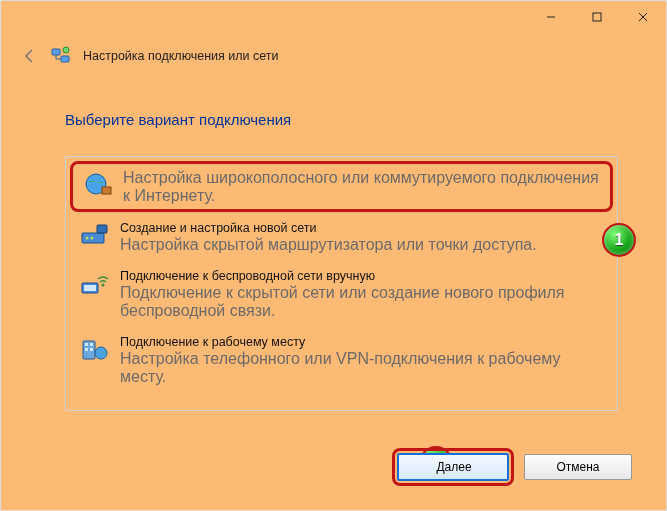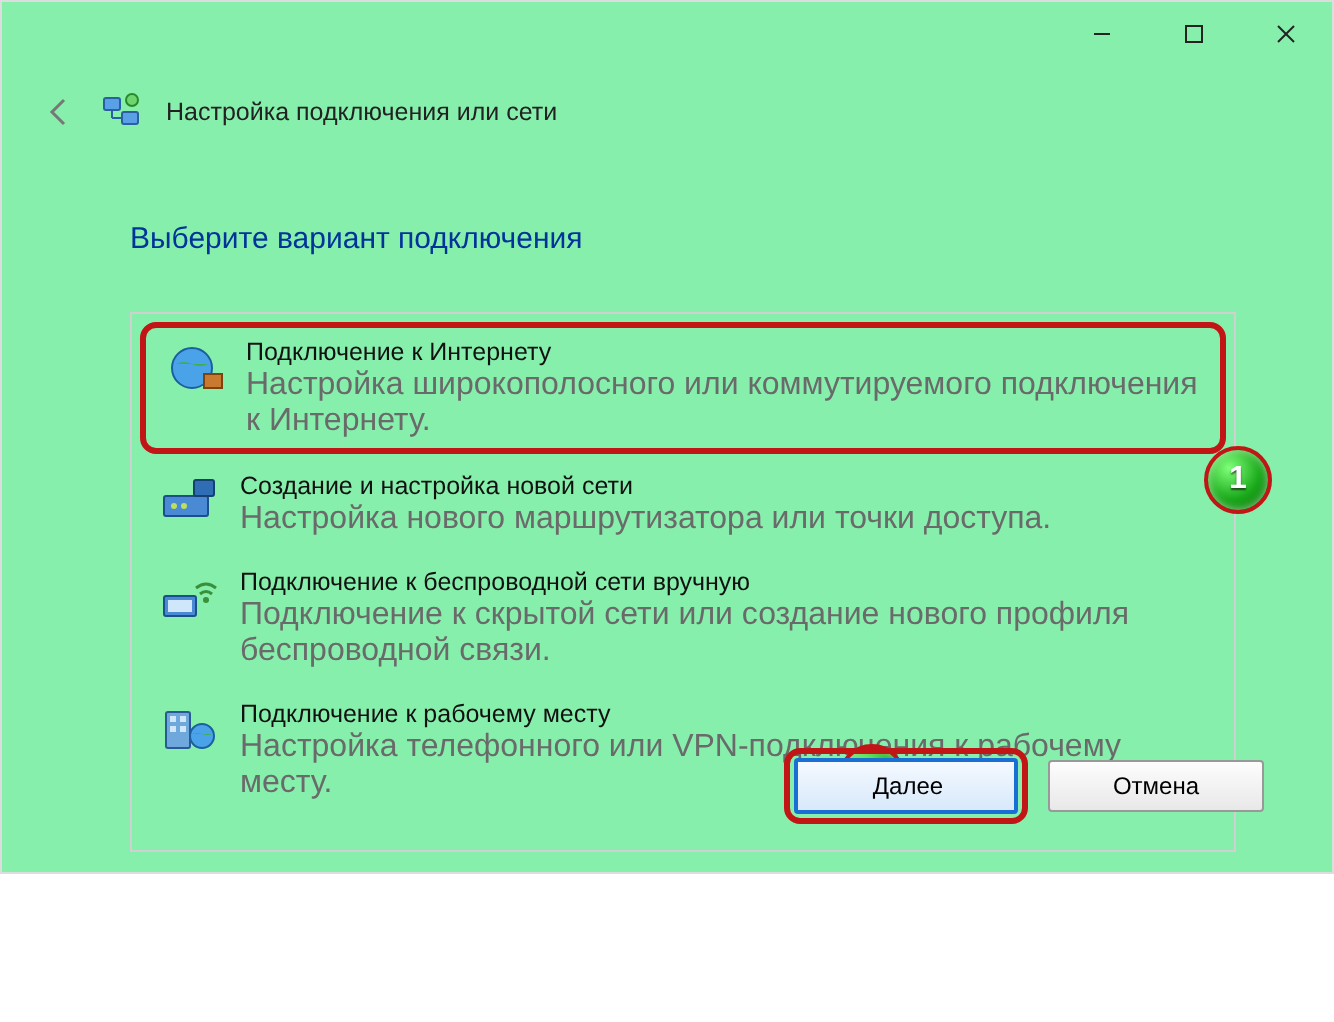--- a/index.html
+++ b/index.html
@@ -1,16 +1,16 @@
 <!DOCTYPE html>
 <html><head>
 <meta charset="utf-8">
 <style>
   html,body{margin:0;padding:0;background:#fff;font-family:"Segoe UI",Tahoma,sans-serif;font-size:12px;color:#000;}
-  .window{width:667px;height:437px;box-sizing:border-box;position:relative;border:1px solid #ddd;background:#86efac;}
+  .window{width:667px;height:511px;box-sizing:border-box;position:relative;border:1px solid #ddd;background:#fdba74;}
   
   .titlebar{height:32px;display:flex;justify-content:flex-end;align-items:center;}
   .winbtn{width:46px;height:32px;display:flex;align-items:center;justify-content:center;color:#222;}
   
   .header{height:34px;display:flex;align-items:center;padding:0 10px 0 20px;gap:12px;margin-top:6px;}
   .back-arrow{color:#777;display:flex;align-items:center;justify-content:center;width:18px;height:18px;}
   .wiz-icon{width:20px;height:20px;position:relative;}
   .wiz-title{font-size:12.5px;color:#222;}
   
   .main{padding:20px 48px 0 64px;}
@@ -88,37 +88,36 @@
 
       <div class="option highlight">
         <div class="opt-icon">
           <svg width="30" height="30">
             <circle cx="14" cy="15" r="10" fill="#4aa3e8" stroke="#1b5f9c"></circle>
             <path d="M6 13 q4 -2 8 0 q4 2 8 0" fill="#3fae52"></path>
             <rect x="20" y="18" width="9" height="7" fill="#c97a2f" stroke="#7a4310"></rect>
           </svg>
         </div>
         <div class="opt-text">
-          <span class="opt-title">Подключение к Интернету</span>
           <span class="opt-desc">Настройка широкополосного или коммутируемого подключения к Интернету.</span>
         </div>
       </div>
 
       <div class="option">
         <div class="opt-icon">
           <svg width="30" height="30">
             <rect x="3" y="12" width="22" height="10" rx="1" fill="#4a8ad4" stroke="#1b4f8c"></rect>
             <circle cx="8" cy="17" r="1.5" fill="#bde05a"></circle>
             <circle cx="13" cy="17" r="1.5" fill="#bde05a"></circle>
             <rect x="18" y="4" width="10" height="8" rx="1" fill="#2f6db5" stroke="#15406f"></rect>
           </svg>
         </div>
         <div class="opt-text">
           <span class="opt-title">Создание и настройка новой сети</span>
-          <span class="opt-desc">Настройка нового маршрутизатора или точки доступа.</span>
+          <span class="opt-desc">Настройка скрытой маршрутизатора или точки доступа.</span>
         </div>
       </div>
 
       <div class="option">
         <div class="opt-icon">
           <svg width="30" height="30">
             <rect x="3" y="14" width="16" height="10" rx="1" fill="#4a8ad4" stroke="#1b4f8c"></rect>
             <rect x="5" y="16" width="12" height="6" fill="#cfe6fb"></rect>
             <path d="M19 10 q5 -4 10 0" fill="none" stroke="#3a8f3a" stroke-width="1.5"></path>
             <path d="M21 13 q3 -2.5 6 0" fill="none" stroke="#3a8f3a" stroke-width="1.5"></path>

